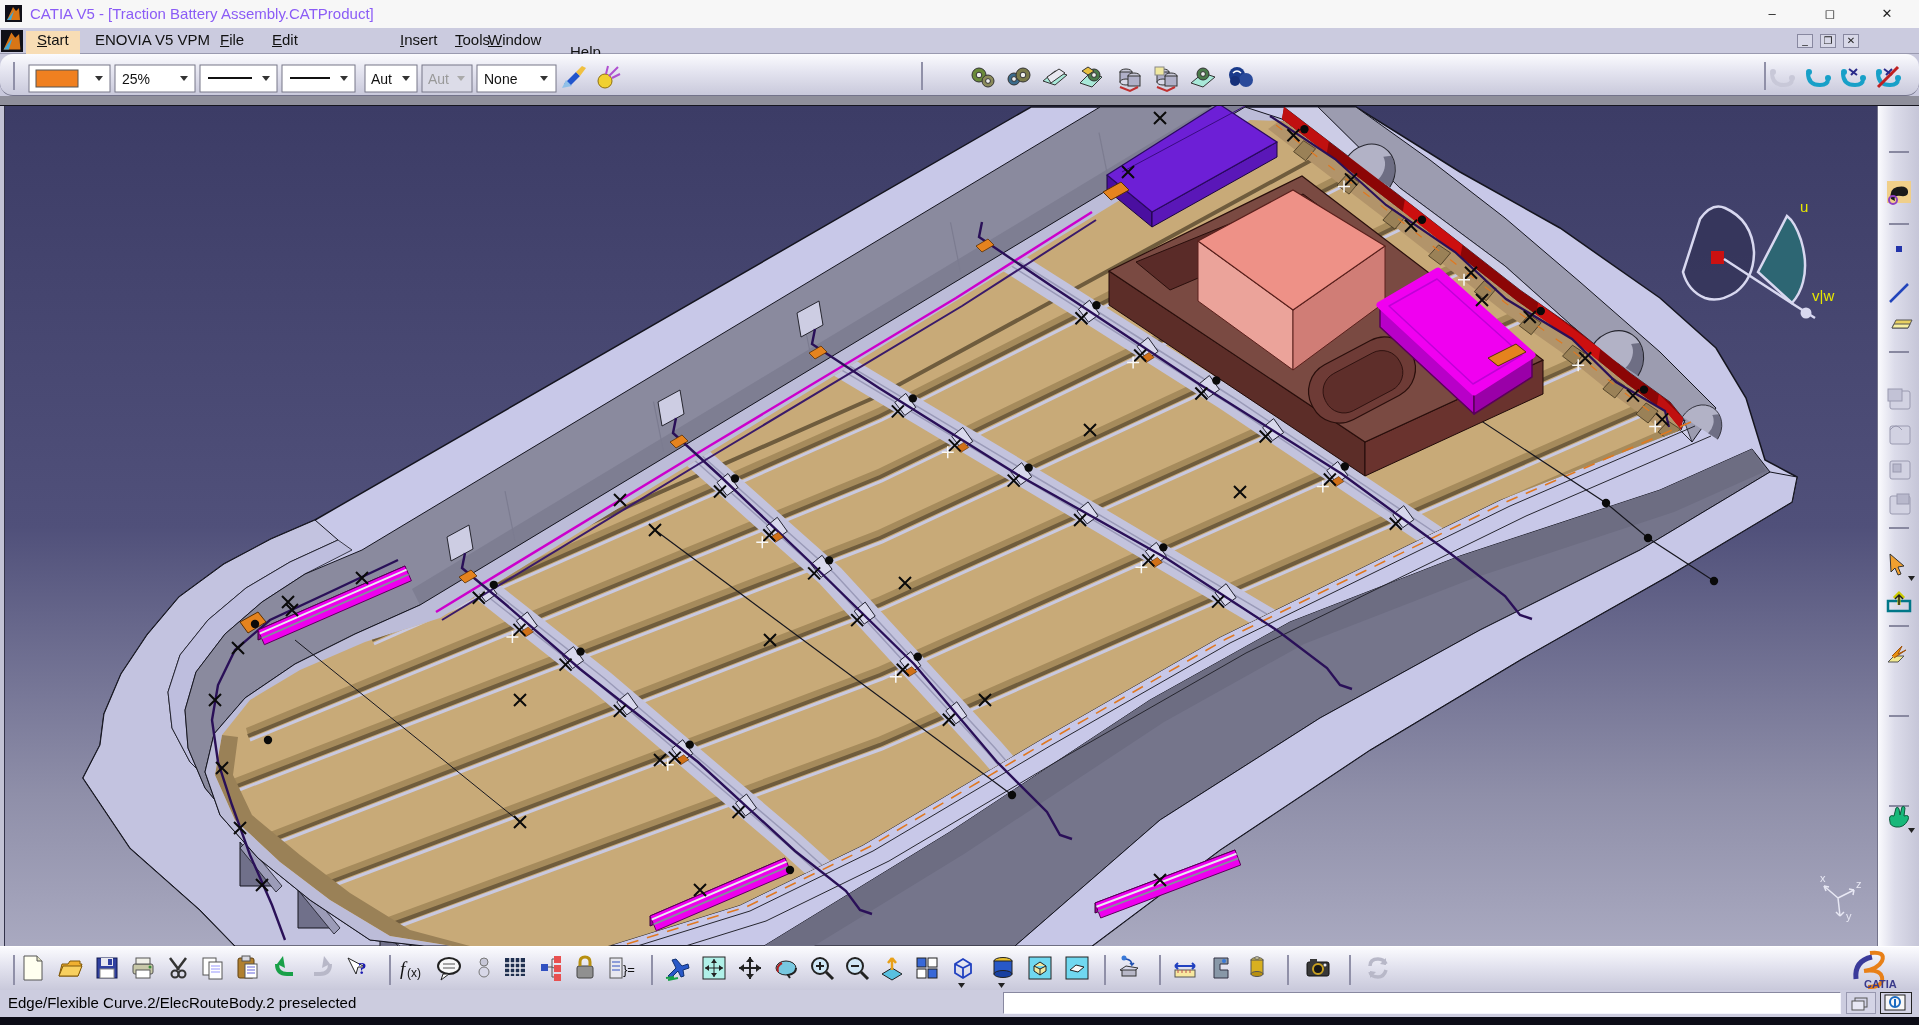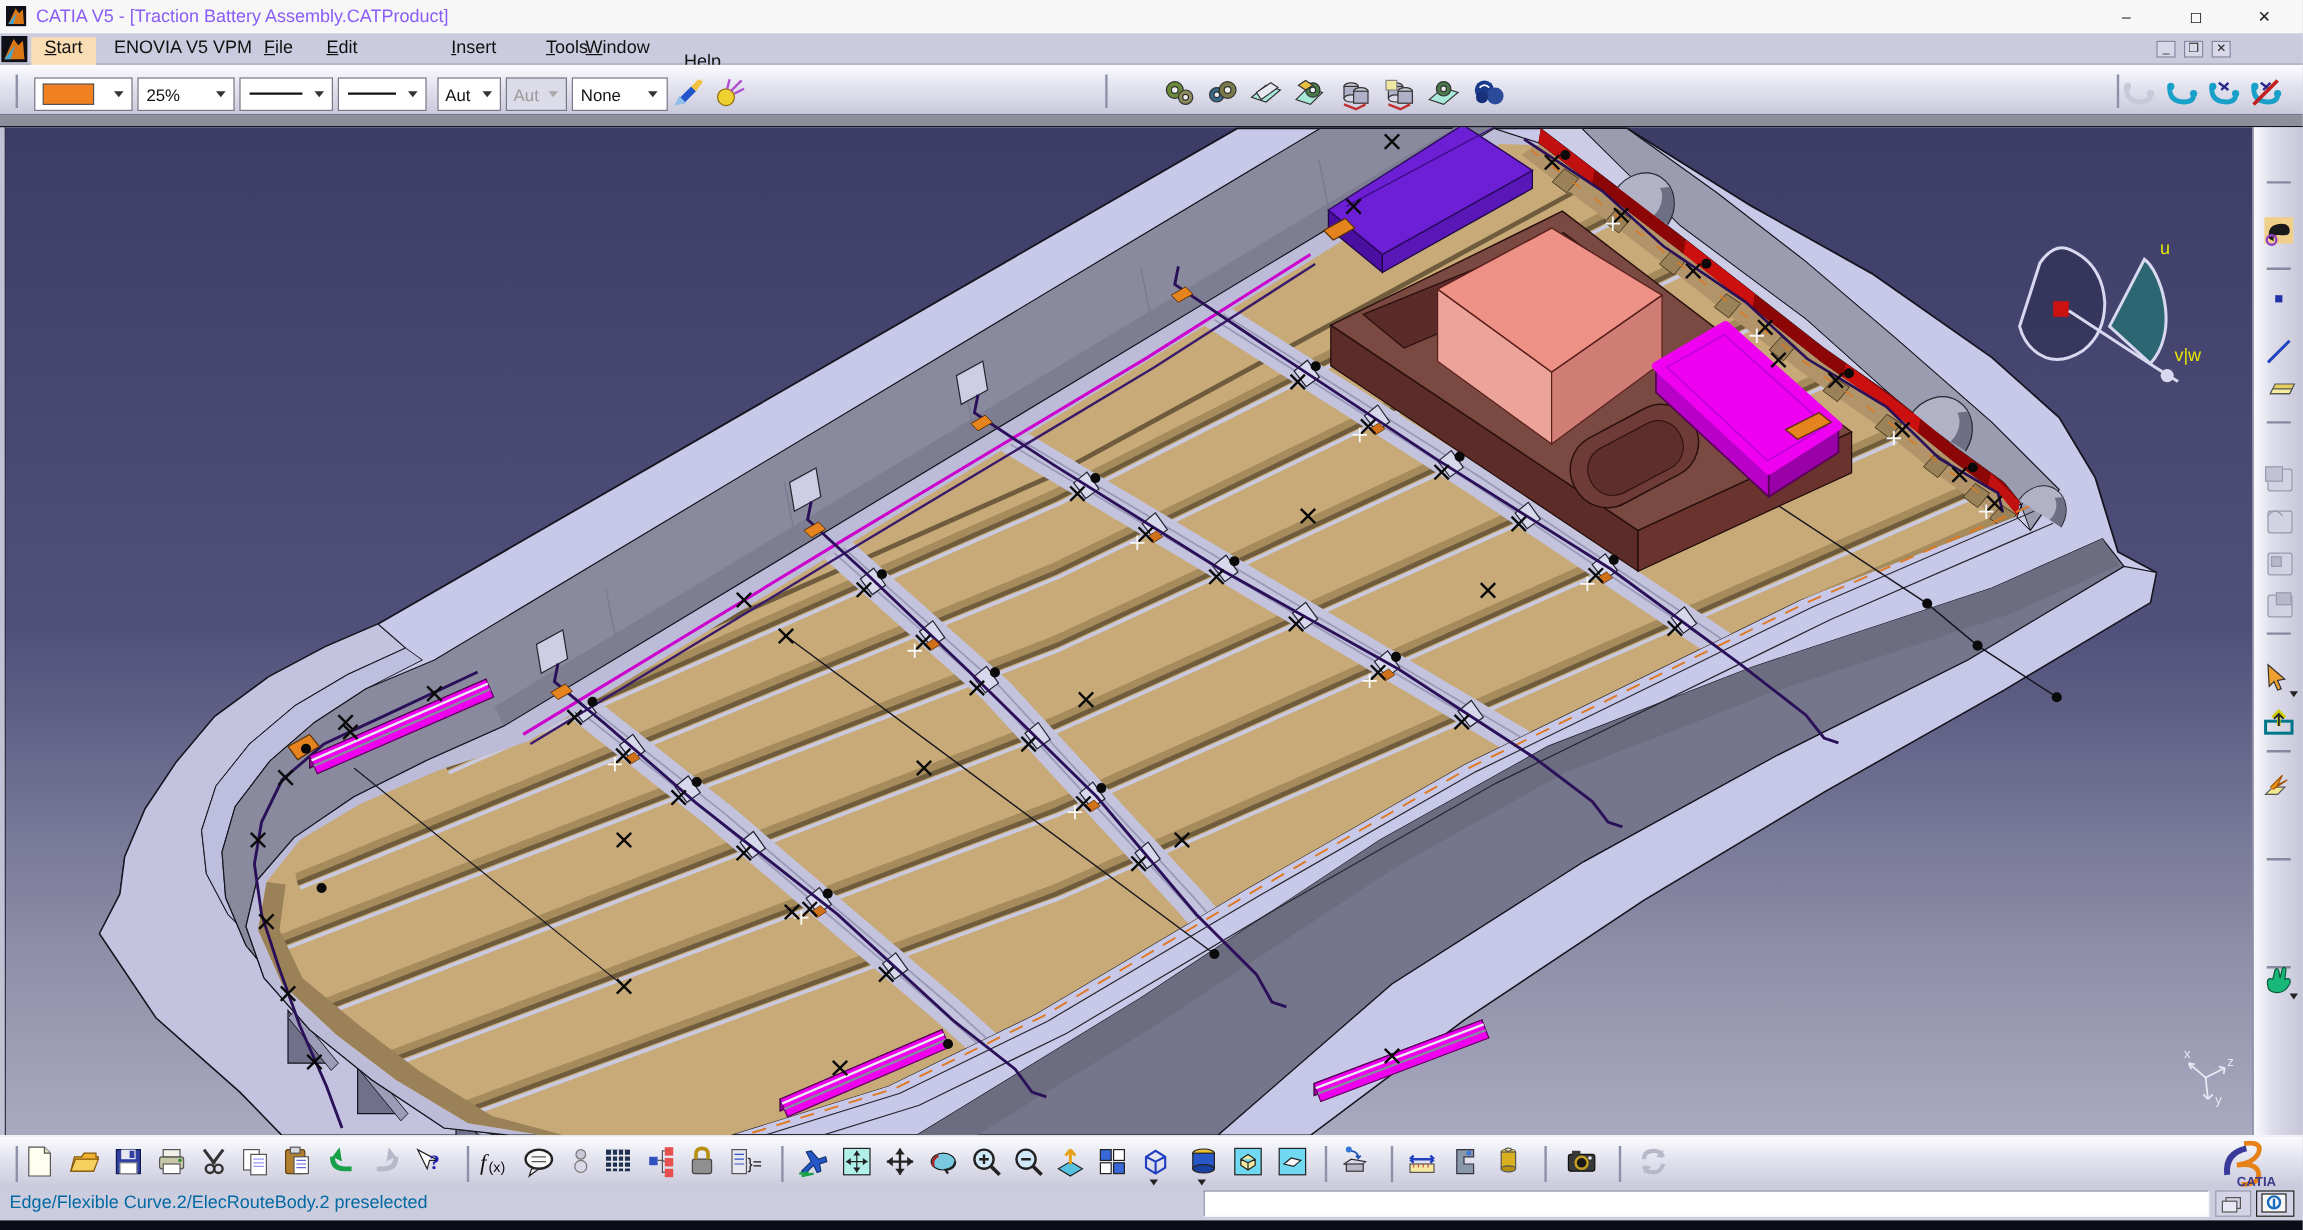--- a/index.html
+++ b/index.html
@@ -7,30 +7,30 @@
 #app { position:relative; width:1919px; height:1025px; background:#c8c8dc; }
 #titlebar { position:absolute; left:0; top:0; width:1919px; height:28px; background:#f7f7f7; }
 #titlebar .ticon { position:absolute; left:5px; top:5px; width:17px; height:17px; }
 #titlebar .ttext { position:absolute; left:30px; top:5px; font-size:15px; color:#8b5cf6; }
 #titlebar .wbtn { position:absolute; top:0; width:46px; height:28px; color:#222; text-align:center; line-height:28px; font-size:13px; }
 #menubar { position:absolute; left:0; top:28px; width:1919px; height:26px; background:#cbcbdf; border-bottom:1px solid #9a9ab0; }
 #menubar .micon { position:absolute; left:1px; top:2px; width:22px; height:22px; }
 #menubar .mitem { position:absolute; top:3px; height:36px; font-size:15px; color:#111; }
 #menubar .start { background:#f8ddb5; padding:0 11px; left:26px; }
 #toolbar1 { position:absolute; left:0; top:54px; width:1919px; height:42px;
-  background:linear-gradient(#fbfbfe, #e3e3ef 45%, #c9c9db); border-bottom:1px solid #73738a; }
+  background:linear-gradient(#fbfbfe, #e3e3ef 45%, #c9c9db); border-bottom:1px solid #73738a;border-radius:13px; }
 #mdistrip { position:absolute; left:0; top:96px; width:1919px; height:10px; background:#8f8f9b; border-bottom:1px solid #15151f;}
 #content { position:absolute; left:0; top:106px; width:1919px; height:840px; }
 #scene { position:absolute; left:0; top:0; }
 #righttb { position:absolute; left:1877px; top:0px; width:42px; height:840px;
   background:linear-gradient(90deg,#fbfbfe,#dcdcea 40%,#c6c6d8); border-left:1px solid #73738a;}
 #bottomtb { position:absolute; left:0; top:946px; width:1919px; height:44px;
   background:linear-gradient(#fbfbfe, #e3e3ef 45%, #c9c9db); border-top:1px solid #fff; }
 #statusbar { position:absolute; left:0; top:990px; width:1919px; height:27px; background:#ccccdf; }
-#statusbar .stext { position:absolute; left:8px; top:4px; font-size:15px; color:#0369a1; }
+#statusbar .stext { position:absolute; left:8px; top:4px; font-size:15px; color:#000000; }
 #blackstrip { position:absolute; left:0; top:1017px; width:1919px; height:8px; background:#0c0c16; }
 .ul { text-decoration:underline; }
 </style>
 </head>
 <body>
 <div id="app">
 
 <div id="titlebar">
   <svg class="ticon" viewBox="0 0 17 17">
         <rect width="17" height="17" fill="#101018"></rect>
@@ -47,21 +47,21 @@
   <svg class="micon" viewBox="0 0 17 17">
         <rect width="17" height="17" fill="#101018"></rect>
         <path d="M2 15 L8 2 L11 6 L14 3 L15 15 Z" fill="#d97616"></path>
         <path d="M2 15 L9 6 L6 15 Z" fill="#3fa8d8"></path>
       </svg>
   <div class="mitem start"><span class="ul">S</span>tart</div>
   <div class="mitem" style="left:95px;">ENOVIA V5 VPM</div>
   <div class="mitem" style="left:220px;"><span class="ul">F</span>ile</div>
   <div class="mitem" style="left:272px;"><span class="ul">E</span>dit</div>
   <div class="mitem" style="left:327px;margin-top:36px;"><span class="ul">V</span>iew</div>
-  <div class="mitem" style="left:376px;text-align:center;"><span class="ul">I</span>nsert</div>
+  <div class="mitem" style="left:400px;text-align:center;"><span class="ul">I</span>nsert</div>
   <div class="mitem" style="left:455px;"><span class="ul">T</span>ools</div>
   <div class="mitem" style="left:488px;"><span class="ul">W</span>indow</div>
   <div class="mitem" style="left:570px;margin-top:12px;"><span class="ul">H</span>elp</div>
   <div style="position:absolute; left:1797px; top:6px; width:16px; height:14px; border:1px solid #8888a0; background:#d8d8e8; font-size:10px; text-align:center; line-height:12px; color:#222;">_</div>
   <div style="position:absolute; left:1820px; top:6px; width:16px; height:14px; border:1px solid #8888a0; background:#d8d8e8; font-size:10px; text-align:center; line-height:12px; color:#222;">❐</div>
   <div style="position:absolute; left:1843px; top:6px; width:16px; height:14px; border:1px solid #8888a0; background:#d8d8e8; font-size:10px; text-align:center; line-height:12px; color:#222;">✕</div>
 </div>
 
 <div id="toolbar1">
 <svg width="1919" height="42" viewBox="0 0 1919 42">

